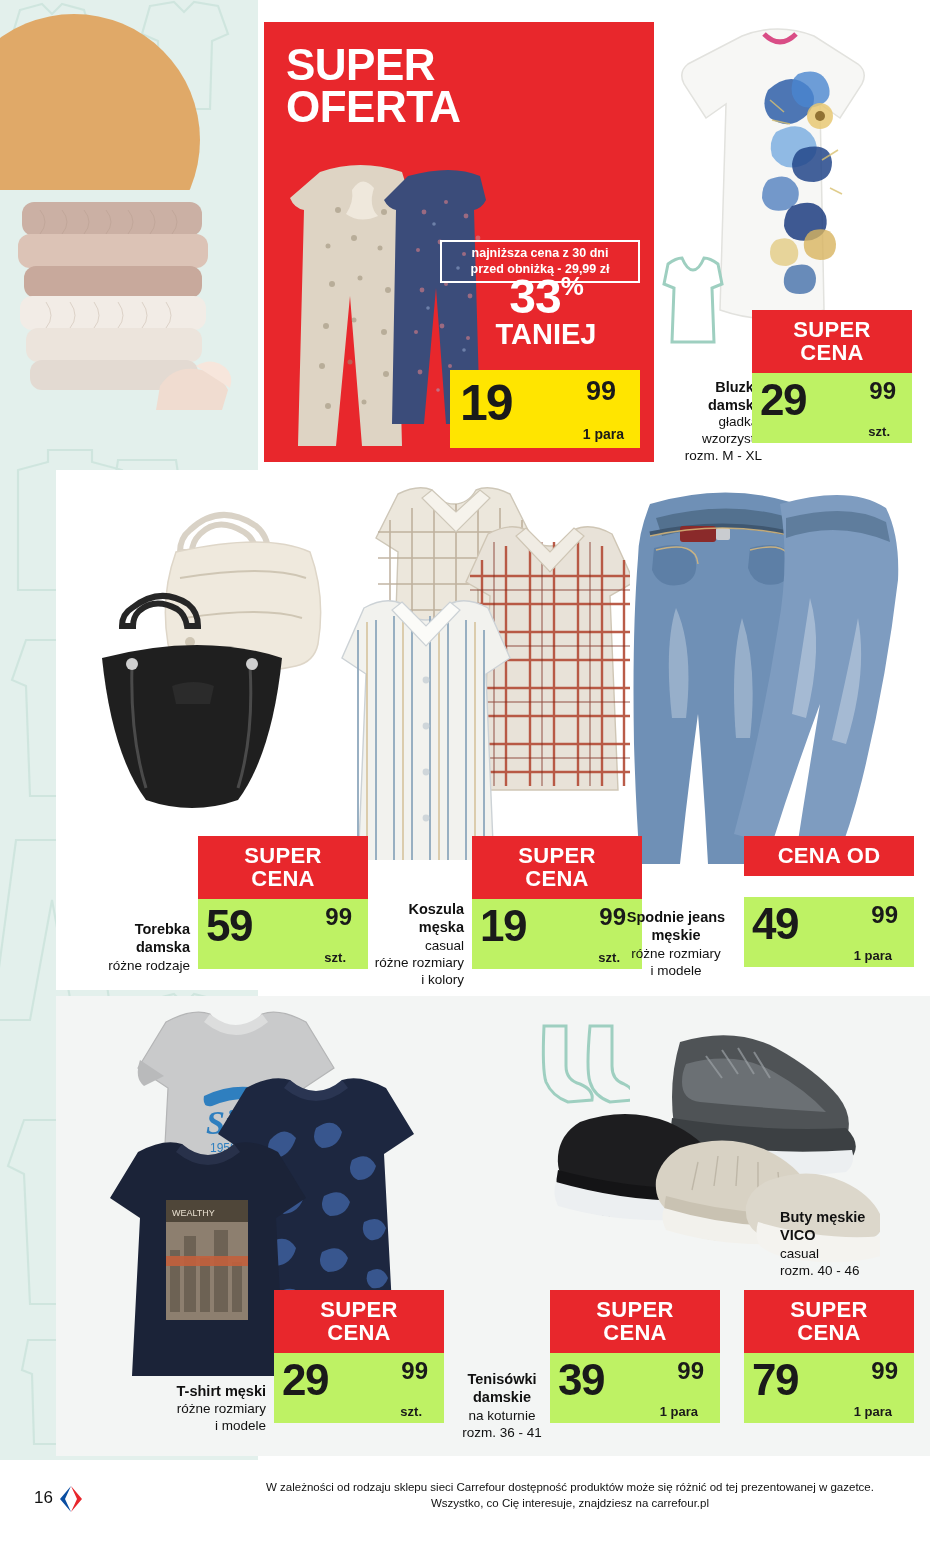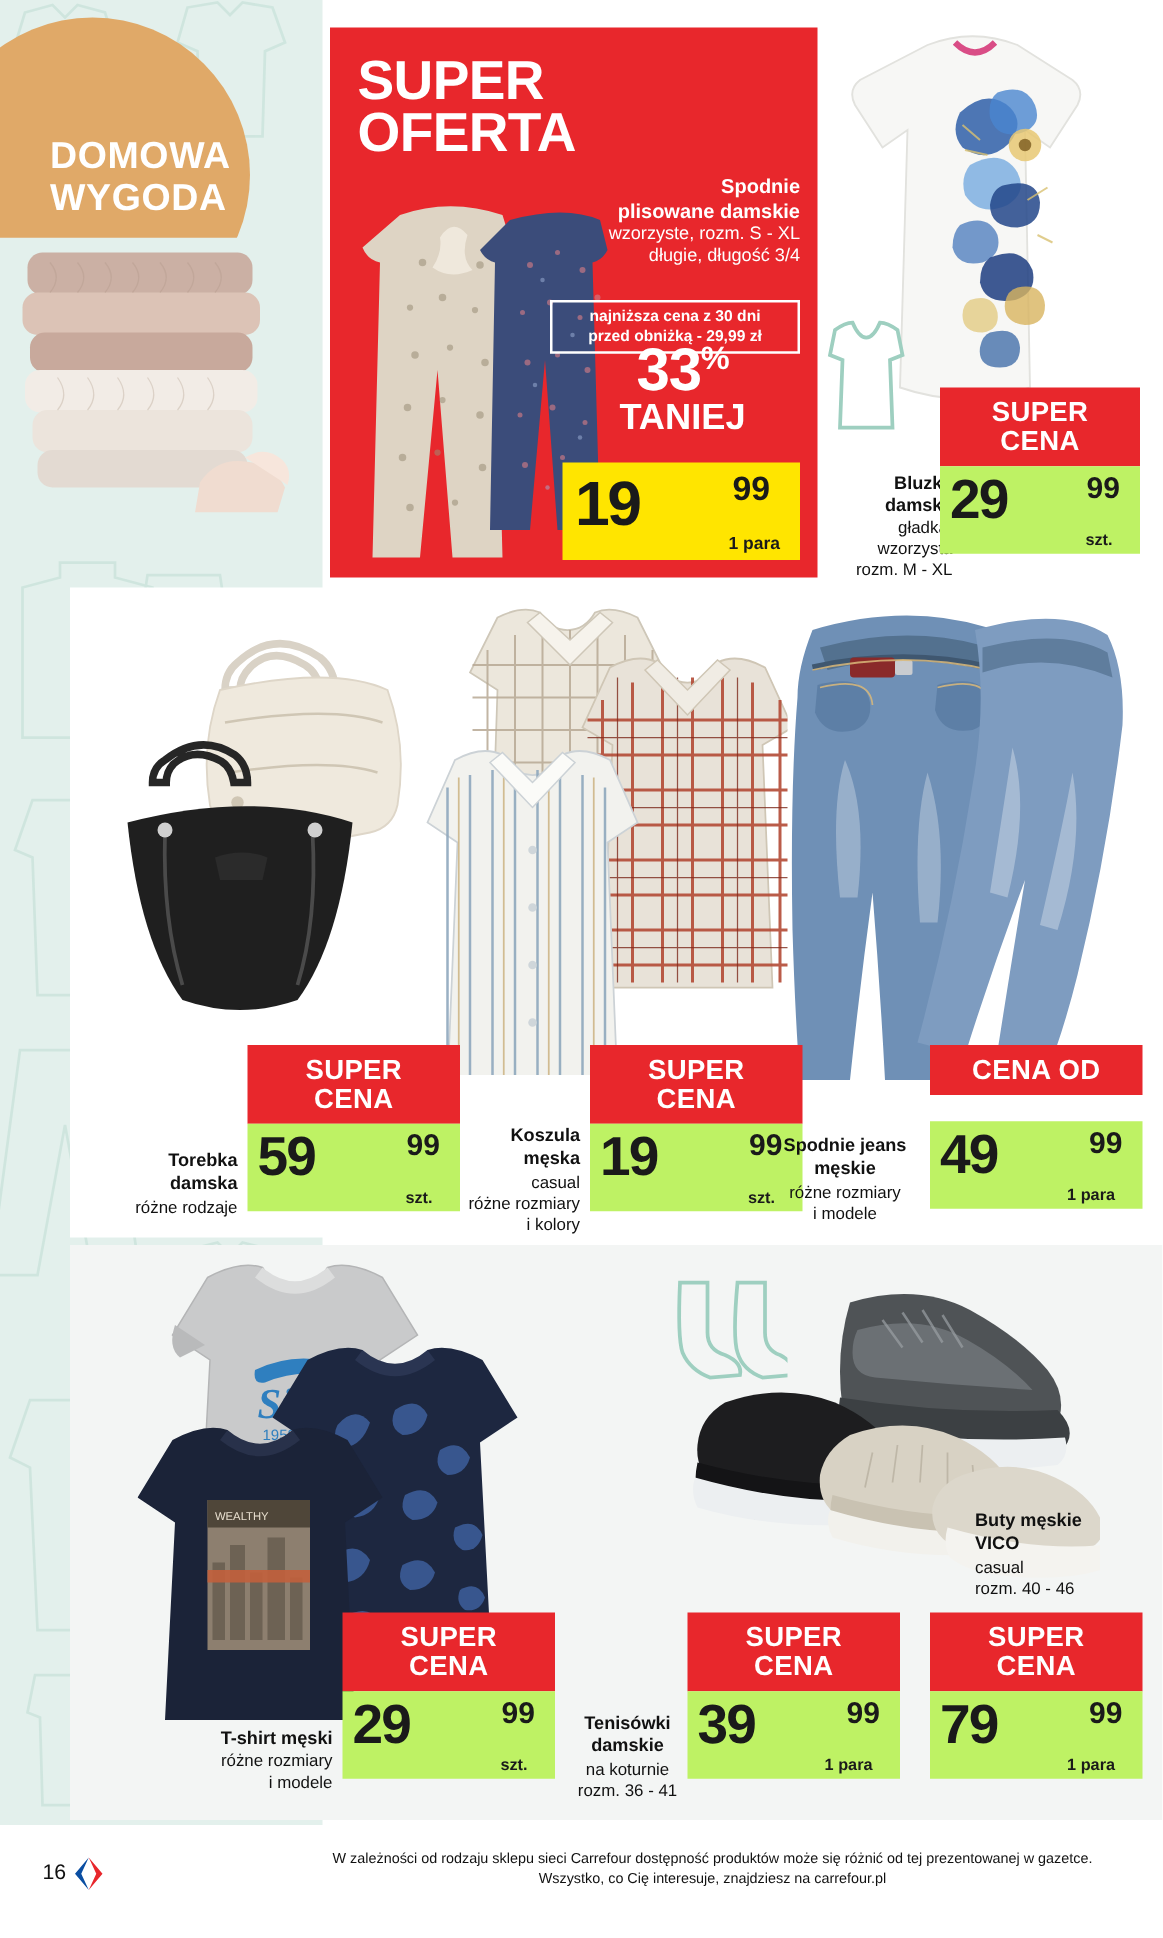--- a/index.html
+++ b/index.html
@@ -149,24 +149,20 @@
       <path d="M26 640 l60 0 l10 40 l-14 6 l-4 110 l-48 0 l-4 -110 l-14 -6 z"></path>
       <path d="M16 840 l70 0 l26 180 l-38 0 l-22 -120 l-22 120 l-38 0 z"></path>
       <path d="M150 820 l30 -8 l0 -10 l40 0 l0 10 l30 8 l0 110 l-100 0 z"></path>
       <path d="M150 1000 l24 -6 l10 10 l10 -10 l24 6 l8 26 l-14 6 l-2 66 l-46 0 l-2 -66 l-14 -6 z"></path>
       <path d="M24 1120 l66 0 l14 46 l-16 8 l-6 130 l-52 0 l-6 -130 l-16 -8 z"></path>
       <path d="M152 1170 l64 0 l22 170 l-34 0 l-20 -110 l-20 110 l-34 0 z"></path>
       <path d="M28 1340 l58 0 l6 30 l-10 4 l-2 70 l-46 0 l-2 -70 l-10 -4 z"></path>
     </g>
   </svg>
   <div class="band-circle"></div>
-  <div class="band-title">
-    <div>DOMOWA</div>
-    <div>WYGODA</div>
-  </div>
   <svg class="band-photo" viewBox="0 0 258 220">
     <rect x="0" y="0" width="258" height="220" fill="#e3f0ec"></rect>
     <g>
       <rect x="22" y="12" width="180" height="34" rx="12" fill="#cbb0a4"></rect>
       <rect x="18" y="44" width="190" height="34" rx="12" fill="#dcc3b6"></rect>
       <rect x="24" y="76" width="178" height="32" rx="12" fill="#c8a99c"></rect>
       <rect x="20" y="106" width="186" height="34" rx="12" fill="#f2ece6"></rect>
       <rect x="26" y="138" width="176" height="34" rx="12" fill="#ece4dc"></rect>
       <rect x="30" y="170" width="168" height="30" rx="12" fill="#e3dad2"></rect>
       <g stroke="#b89d90" stroke-width="1" opacity="0.5" fill="none">
@@ -237,26 +233,20 @@
       <g opacity="0.5" fill="#9fb3d8">
         <circle cx="166" cy="74" r="1.8"></circle>
           <circle cx="190" cy="118" r="1.8"></circle>
           <circle cx="160" cy="158" r="1.8"></circle>
         <circle cx="196" cy="200" r="1.8"></circle>
           <circle cx="170" cy="240" r="1.8"></circle>
       </g>
     </g>
   </svg>
 
-  <div class="offer-desc">
-    <div>Spodnie</div>
-    <div>plisowane damskie</div>
-    <div class="sub">wzorzyste, rozm. S - XL</div>
-    <div class="sub">długie, długość 3/4</div>
-  </div>
 
   <div class="old-price">
     <div>najniższa cena z 30 dni</div>
     <div>przed obniżką - 29,99 zł</div>
   </div>
 
   <div class="pct">
     <div class="big"><span>33</span><sup>%</sup></div>
     <div class="word">TANIEJ</div>
   </div>

